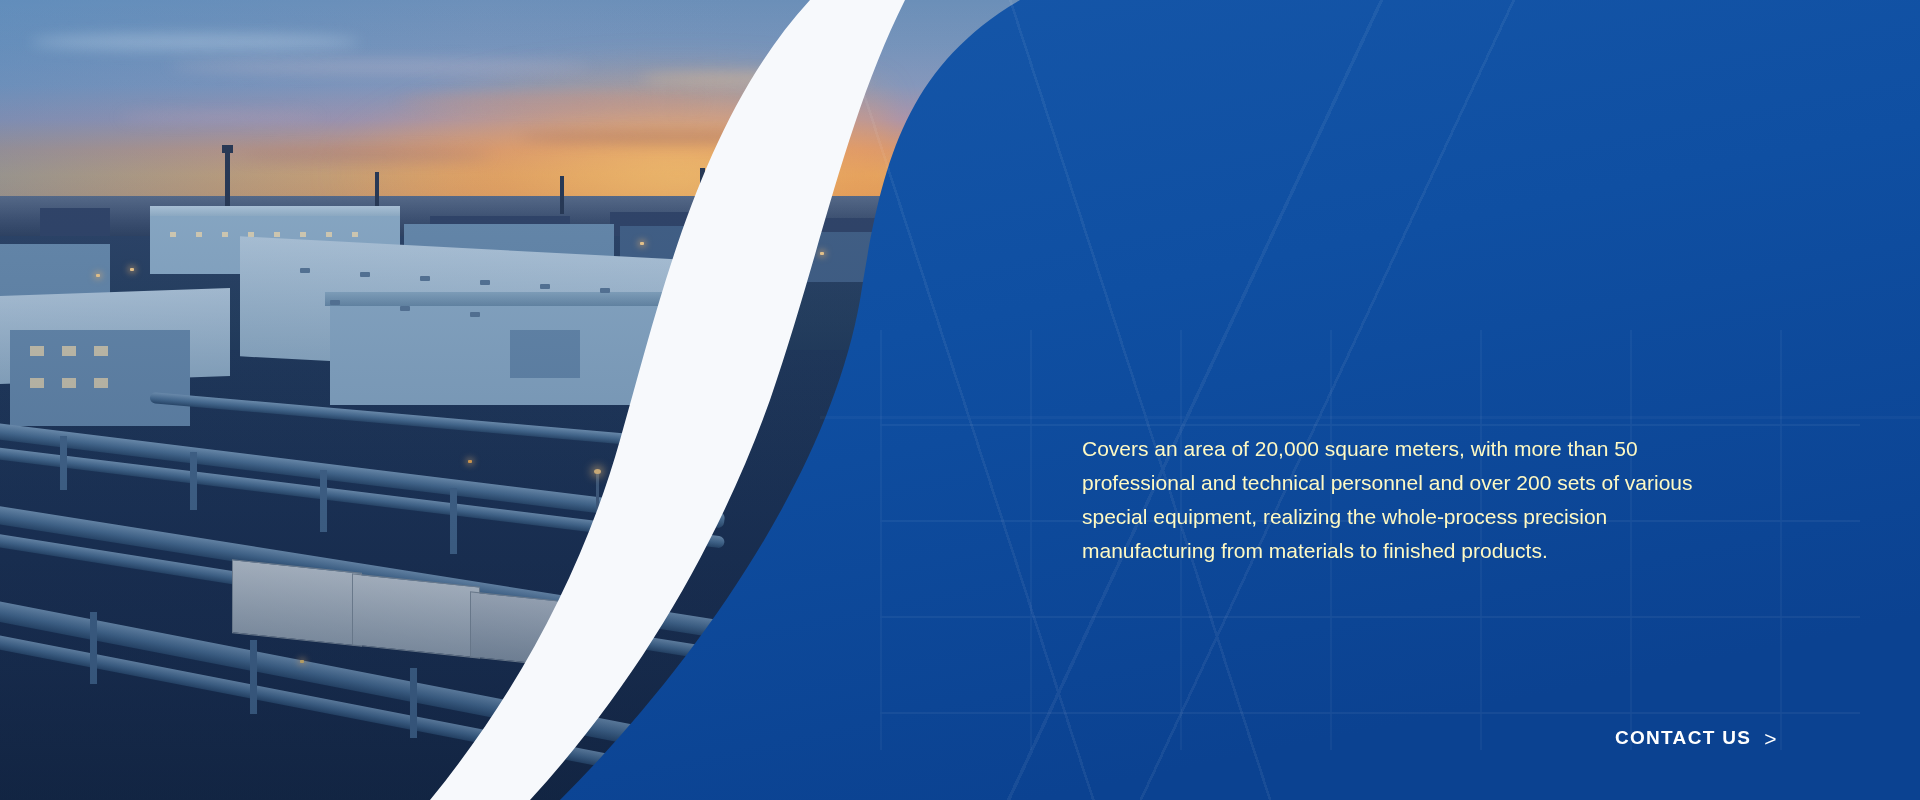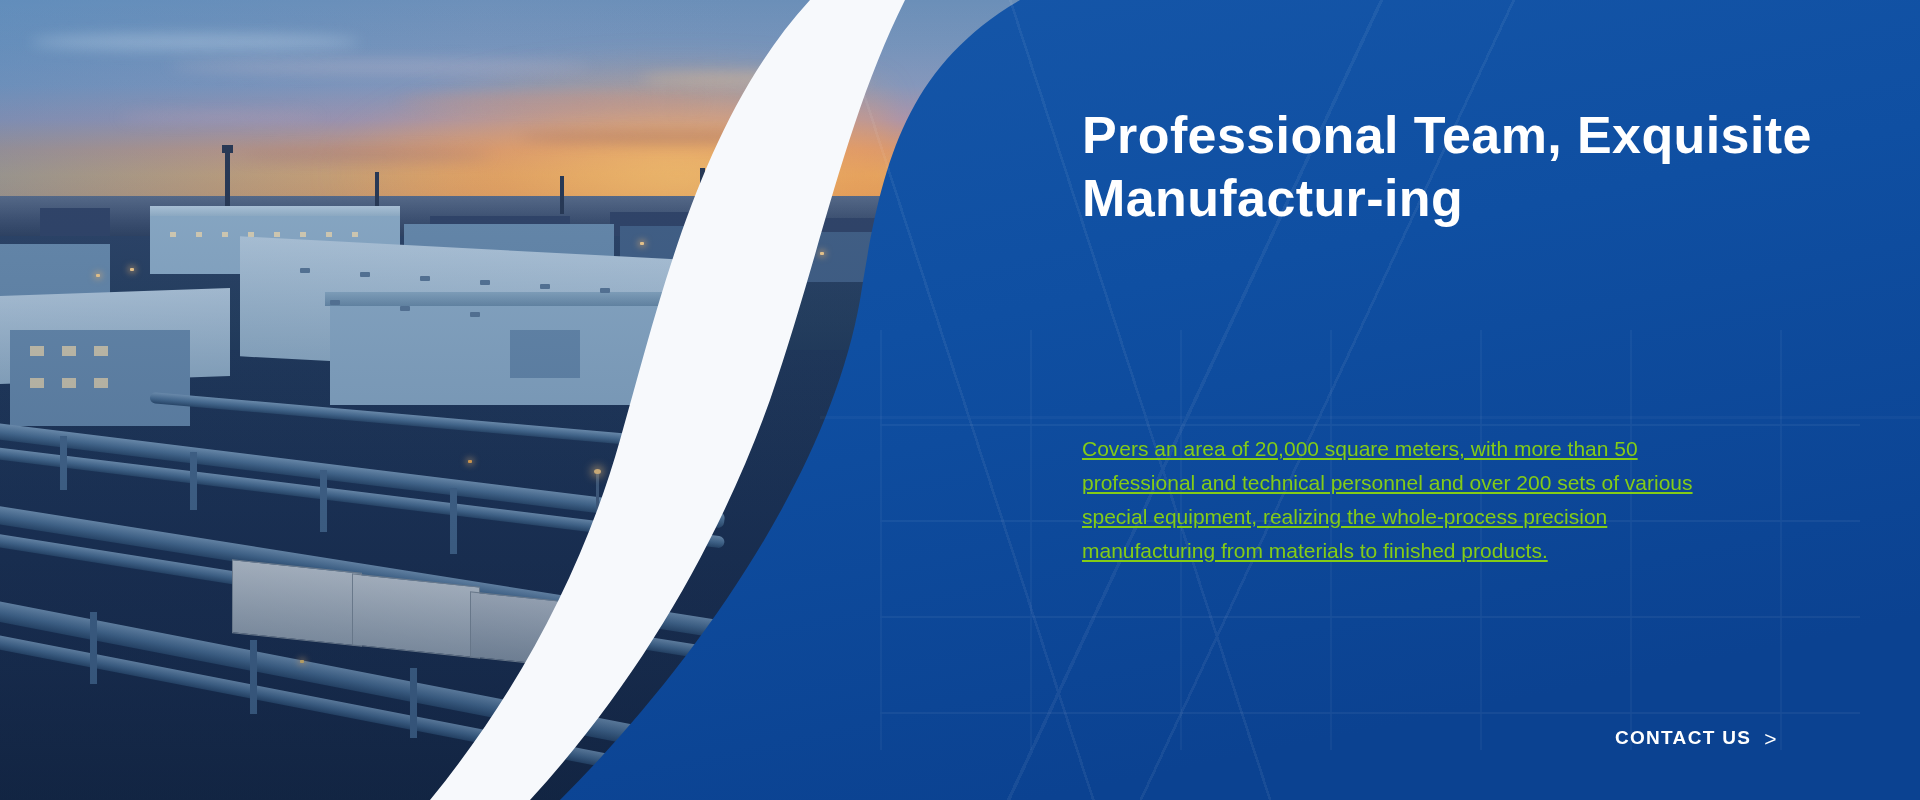--- a/index.html
+++ b/index.html
@@ -86,22 +86,22 @@
 
   
   .content { position:absolute; left:1082px; top:0; width:740px; height:800px; }
 
   .headline { position:absolute; top:104px; left:0; width:760px;
               color:#ffffff; font-weight:700; font-size:52px; line-height:1.22;
               letter-spacing:.4px; font-stretch:condensed;
               font-family:"Liberation Sans", sans-serif; }
 
   .blurb { position:absolute; top:432px; left:0; width:640px;
-           color:#84cc16; font-size:21px; line-height:1.62; font-weight:400;
-           font-family:"Liberation Sans", sans-serif;text-decoration:underline; }
+           color:#fef9c3; font-size:21px; line-height:1.62; font-weight:400;
+           font-family:"Liberation Sans", sans-serif; }
 
   .cta { position:absolute; top:727px; left:533px; display:flex; align-items:center; gap:13px;
          color:#ffffff; font-size:19px; font-weight:700; letter-spacing:1.3px;
          text-decoration:none; cursor:pointer; }
   .cta .chev { font-size:21px; font-weight:400; line-height:1; }
 </style>
 </head>
 <body>
 
 <div class="hero">
@@ -238,21 +238,20 @@
     <path d="M 810 0
              C 700 120 660 300 620 440
              C 585 565 520 690 430 800
              L 530 800
              C 640 680 720 540 770 400
              C 820 255 845 120 905 0 Z" fill="#f7f9fc"></path>
   </svg>
 
   <div class="content">
 
-    <h1 class="headline">Professional Team, Exquisite Manufactur-ing</h1>
 
     <p class="blurb">Covers an area of 20,000 square meters, with more than 50 professional and technical personnel and over 200 sets of various special equipment, realizing the whole-process precision manufacturing from materials to finished products.</p>
 
     <a class="cta" href="#">
       <span>CONTACT US</span>
       <span class="chev">&gt;</span>
     </a>
 
   </div>
 </div>

